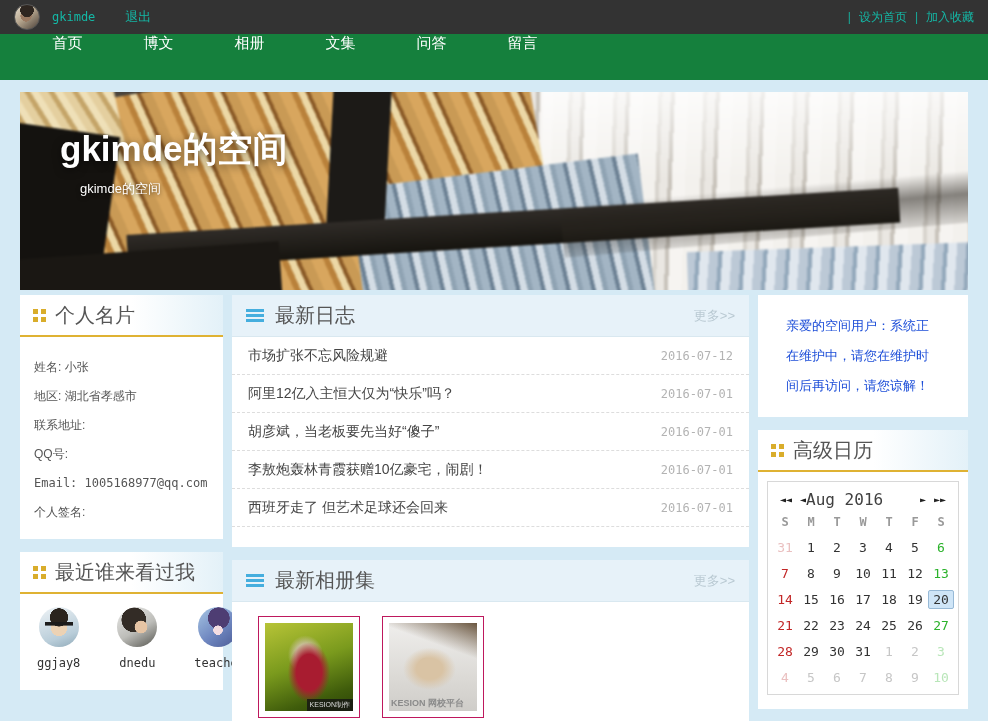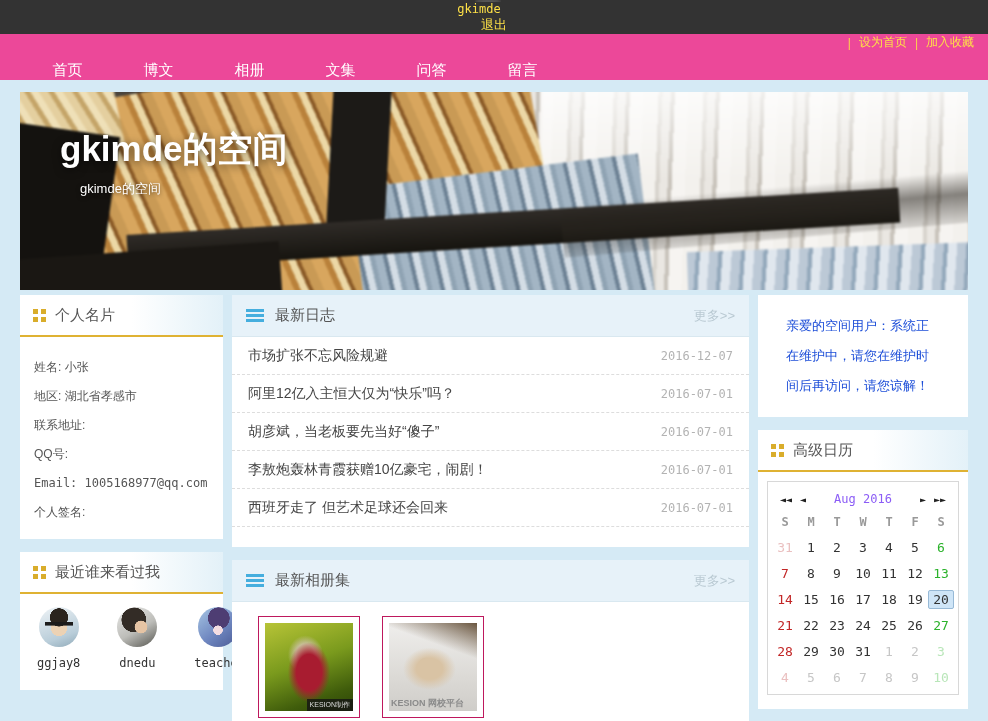--- a/index.html
+++ b/index.html
@@ -4,35 +4,35 @@
 <style>
   * { margin:0; padding:0; box-sizing:border-box; }
   html,body { width:988px; height:721px; overflow:hidden; }
   body {
     font-family:"Liberation Sans","DejaVu Sans",sans-serif;
     background:#d5eaf5; color:#555; font-size:13px;
   }
   .mono { font-family:"DejaVu Sans Mono","Liberation Mono",monospace; }
 
   
-  .topbar { height:34px; background:#333; display:flex; align-items:center; padding:0 14px; color:#fde047;flex-direction:column; }
+  .topbar { height:34px; background:#333; display:flex; align-items:center; padding:0 14px; color:#14b8a6; }
   .topbar-avatar { width:26px; height:26px; border-radius:50%; margin-right:12px; cursor:pointer;
     background:
       radial-gradient(circle at 50% 22%, #2e2620 0 30%, rgba(46,38,32,0) 31%),
       radial-gradient(circle at 46% 46%, #9a7a62 0 30%, rgba(154,122,98,0) 31%),
       linear-gradient(140deg,#e8e0d0 0%,#b8a890 45%,#4a4038 100%);
     border:1px solid #555; }
   .topbar-user { font-family:"DejaVu Sans Mono","Liberation Mono",monospace; font-size:12px; margin-right:30px; cursor:pointer; }
   .topbar-logout { font-size:13px; cursor:pointer; }
   .topbar-right { margin-left:auto; display:flex; align-items:center; gap:8px; font-size:12px; }
   .topbar-sep { opacity:.9; }
   .topbar-link { cursor:pointer; }
 
   
-  .nav { height:46px; background:#ec4899; display:flex; align-items:flex-end; padding-left:22px; }
+  .nav { height:46px; background:#15803d; display:flex; align-items:flex-start; padding-left:22px; }
   .nav-item { width:91px; text-align:center; color:#fff; font-size:15px; cursor:pointer; }
 
   
   .banner { position:relative; margin:12px 20px 5px; height:198px; overflow:hidden; background:#4a443c; }
   .banner-photo { position:absolute; inset:0; filter:blur(1.1px); transform:scale(1.02); }
   .pl { position:absolute; }
   .pl-white  { inset:-6% -3% -6% 38%; background:repeating-linear-gradient(94deg,#f3f1ed 0 15px,#d8d4cd 15px 19px,#eae7e2 19px 27px,#c8c3bb 27px 31px,#f6f4f1 31px 44px); transform:rotate(-2deg); }
   .pl-glow   { right:0; top:0; width:45%; height:45%; background:linear-gradient(180deg,rgba(255,255,255,.75),rgba(255,255,255,0)); }
   .pl-warm   { top:-12%; bottom:-5%; left:6%; right:45%; background:repeating-linear-gradient(76deg,#d8a65e 0 11px,#b9813a 11px 17px,#ecd8a6 17px 24px,#8a5a26 24px 28px,#c99a55 28px 38px); transform:rotate(-10deg); }
   .pl-blue   { left:36%; top:40%; width:30%; height:75%; background:repeating-linear-gradient(84deg,#a3b5c4 0 8px,#6b8093 8px 12px,#d4dde5 12px 19px,#8fa3b3 19px 24px); transform:rotate(-7deg); }
@@ -57,21 +57,21 @@
     background:linear-gradient(90deg,#ffffff 55%,#e3f1f8 100%);
     border-bottom:2px solid #dfb233; }
   .sq-icon { width:13px; height:13px; margin-right:9px; flex:none;
     background-image:linear-gradient(#d9ad2b,#d9ad2b),linear-gradient(#d9ad2b,#d9ad2b),linear-gradient(#d9ad2b,#d9ad2b),linear-gradient(#d9ad2b,#d9ad2b);
     background-size:5px 5px; background-repeat:no-repeat;
     background-position:0 0,8px 0,0 8px,8px 8px; }
   .mid-header { height:42px; display:flex; align-items:center; padding:0 14px;
     background:#e7f2f9; border-bottom:1px solid #d9e8f0; }
   .hamburger-icon { width:18px; height:13px; margin-right:11px; flex:none;
     background:repeating-linear-gradient(to bottom,#45aede 0 3px,rgba(0,0,0,0) 3px 5px); }
-  .card-title { font-size:15px; color:#555; }
+  .card-title { font-size:20px; color:#555; }
   .more-link { margin-left:auto; font-size:13px; color:#b9c9d2; cursor:pointer; }
 
   
   .profile-body { padding:16px 14px 12px; }
   .profile-field { line-height:29px; font-size:12px; color:#555; white-space:nowrap; }
 
   
   .visitors-body { display:flex; padding:13px 0 20px 17px; gap:37px; }
   .visitor { width:48px; text-align:center; cursor:pointer; }
   .visitor-avatar { width:40px; height:40px; border-radius:50%; margin:0 auto; }
@@ -119,21 +119,21 @@
   
   .notice-body { padding:16px 28px; font-size:13px; color:#1d4ed8; line-height:30px; min-height:106px; }
 
   
   .calendar-body { padding:9px 9px 14px; }
   .cal-box { border:1px solid #d8d8d8; background:#fff; padding:6px 4px 4px;
     font-family:"DejaVu Sans Mono","Liberation Mono",monospace; }
   .cal-nav { display:flex; align-items:center; height:22px; padding:0 8px; font-size:12px; color:#333; }
   .cal-arrow { cursor:pointer; font-size:10px; color:#222; }
   .cal-arrow + .cal-arrow { margin-left:8px; }
-  .cal-month { flex:1; text-align:center; font-size:12px; color:#8b5cf6; }
+  .cal-month { flex:1; text-align:left; font-size:16px; color:#404040; }
   .cal-dow { display:grid; grid-template-columns:repeat(7,1fr); height:24px; align-items:center; }
   .cal-dow span { text-align:center; font-size:12px; font-weight:bold; color:#999; }
   .cal-grid { display:grid; grid-template-columns:repeat(7,1fr); }
   .cal-cell { height:26px; display:flex; align-items:center; justify-content:center;
     font-size:13px; cursor:pointer; }
   .cal-cell.wd { color:#333; }
   .cal-cell.sun { color:#c22626; }
   .cal-cell.sat { color:#2bb22b; }
   .cal-cell.o-wd { color:#c6c6c6; }
   .cal-cell.o-sun { color:#eac0c0; }
@@ -227,21 +227,21 @@
   <div class="col-mid">
     <div class="card">
       <div class="mid-header">
         <span class="hamburger-icon"></span>
         <span class="card-title">最新日志</span>
         <span class="more-link">更多&gt;&gt;</span>
       </div>
       <div class="blog-list" id="blogList">
           <div class="blog-row">
             <span class="blog-row-title">市场扩张不忘风险规避</span>
-            <span class="blog-row-date">2016-12-07</span>
+            <span class="blog-row-date">2016-07-12</span>
           </div>
           <div class="blog-row">
             <span class="blog-row-title">阿里12亿入主恒大仅为“快乐”吗？</span>
             <span class="blog-row-date">2016-07-01</span>
           </div>
           <div class="blog-row">
             <span class="blog-row-title">胡彦斌，当老板要先当好“傻子”</span>
             <span class="blog-row-date">2016-07-01</span>
           </div>
           <div class="blog-row">

